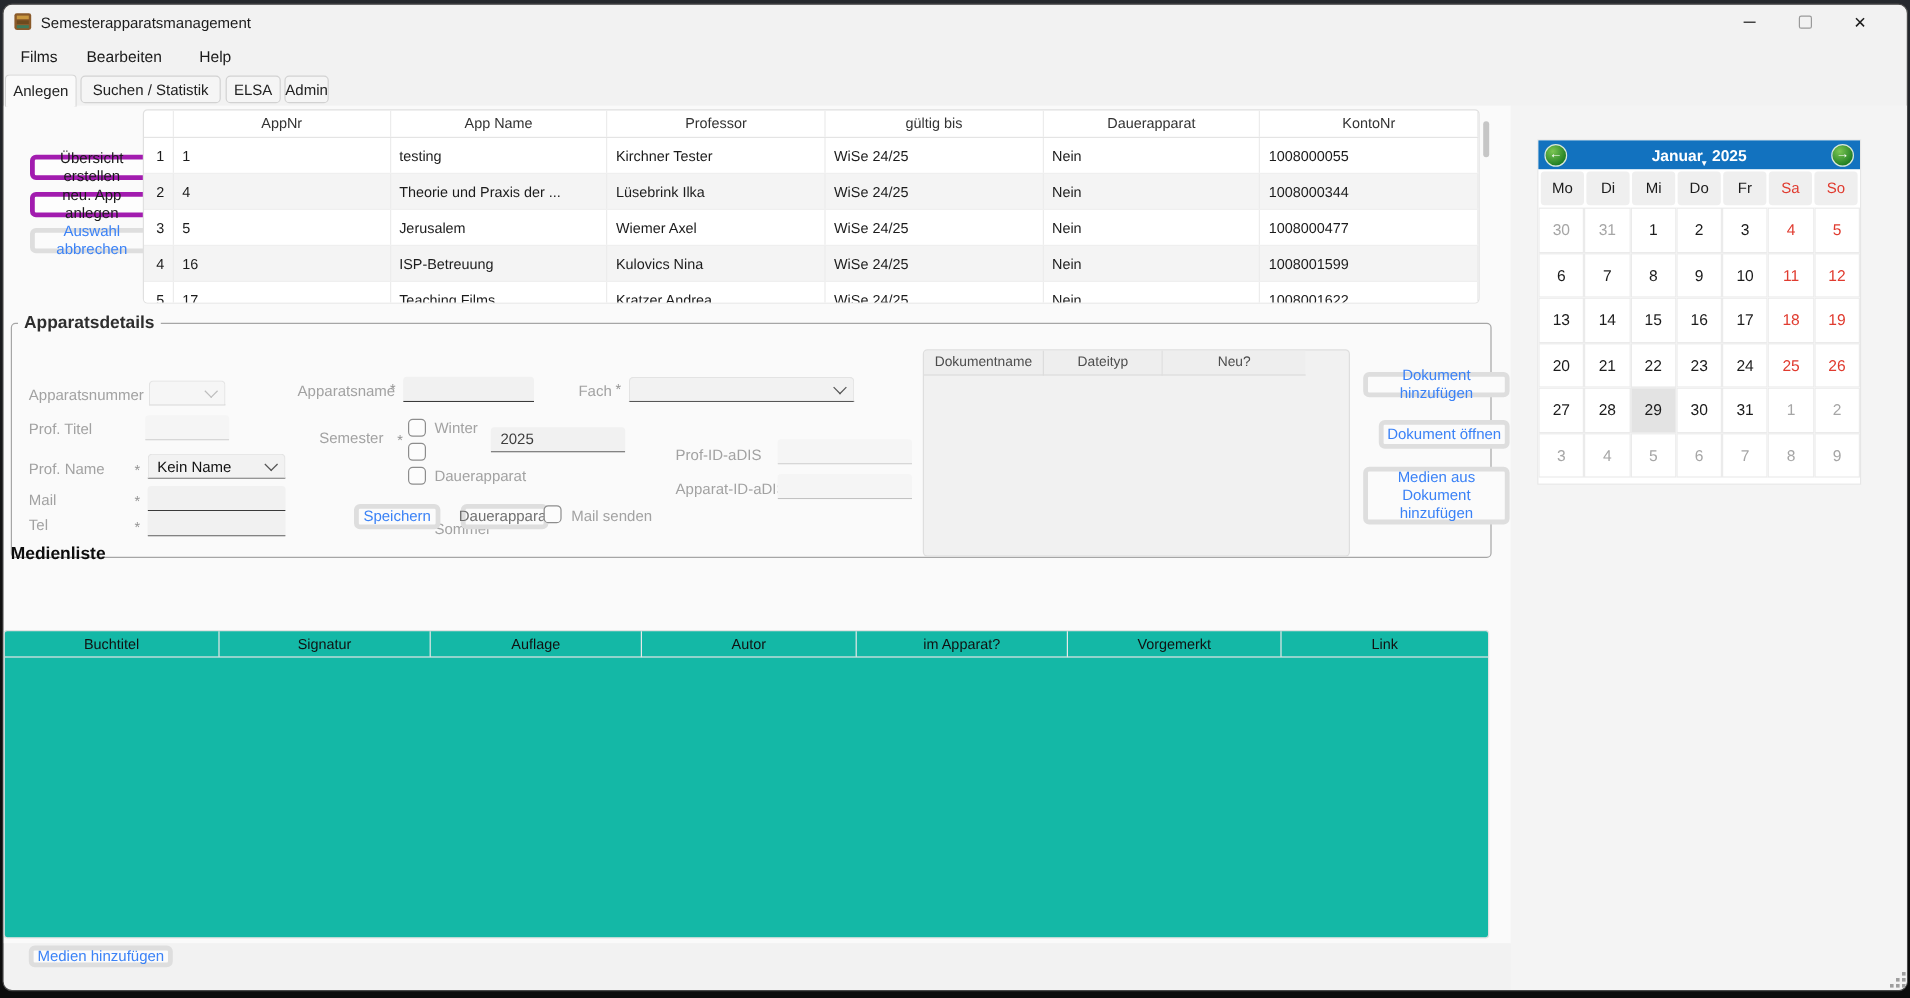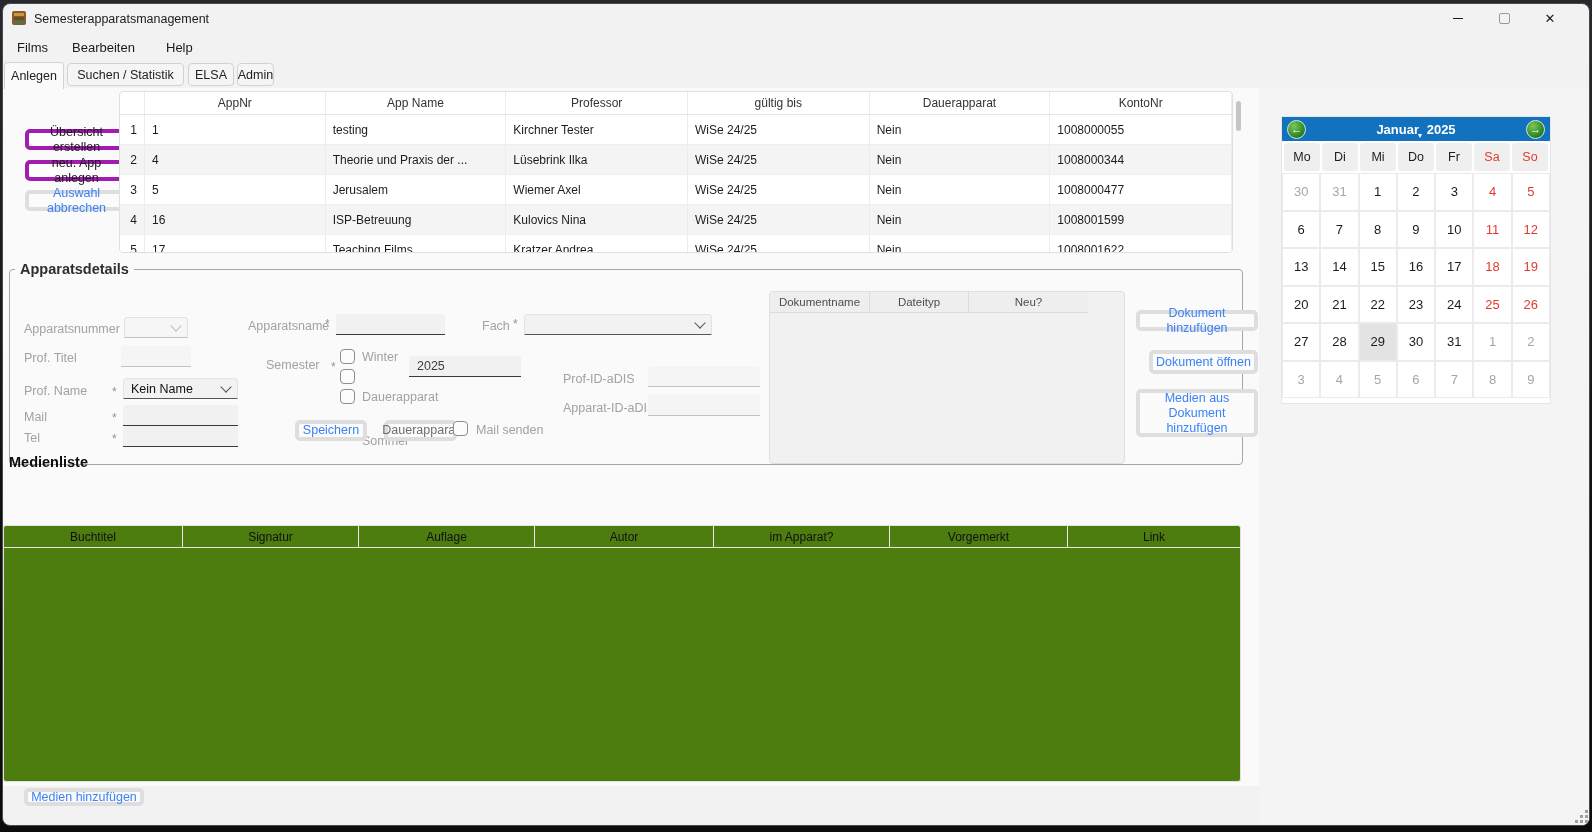--- a/index.html
+++ b/index.html
@@ -53,21 +53,21 @@
   .combo .cval{font-size:12.5px;color:#111;}
   .chev{width:7px;height:7px;border-right:1.4px solid #555;border-bottom:1.4px solid #555;
         transform:rotate(45deg);margin-top:-4px;}
   .combo.dis .chev{border-color:#bdbdbd;}
   .cb{width:15px;height:15px;border:1.5px solid #8d8d8d;border-radius:4px;background:#fcfcfc;cursor:pointer;}
   
   #docpanel{background:#f1f1f1;border:1px solid #dedede;border-radius:4px;overflow:hidden;}
   .doc-th{display:flex;align-items:center;justify-content:center;font-size:11.5px;color:#4d4d4d;
       background:#eeeeee;border-right:1px solid #dcdcdc;border-bottom:1px solid #dcdcdc;height:21px;box-sizing:border-box;}
   
-  #media-table{background:#4d7c0f;border:1px solid #e2e2e2;border-radius:3px;}
+  #media-table{background:#14b8a6;border:1px solid #e2e2e2;border-radius:3px;}
   .m-th{display:flex;align-items:center;justify-content:center;font-size:12px;color:#111;
       border-right:1px solid #e8e8e8;border-bottom:1px solid #e4e4e4;height:22px;box-sizing:border-box;}
   
   .section-title{font-size:14.5px;font-weight:bold;color:#0d0d0d;}
   
   #calendar{background:#fff;border:1px solid #e6e6e6;}
   #cal-header{display:flex;align-items:center;justify-content:space-between;height:24px;padding:0 5px;}
   .cal-nav{width:17px;height:17px;border-radius:50%;display:flex;align-items:center;justify-content:center;
            background:radial-gradient(circle at 35% 30%,#7cc653,#1e7d22 75%);border:1px solid #d8e8d8;
            color:#fff;font-size:11px;font-weight:bold;cursor:pointer;line-height:1;}

